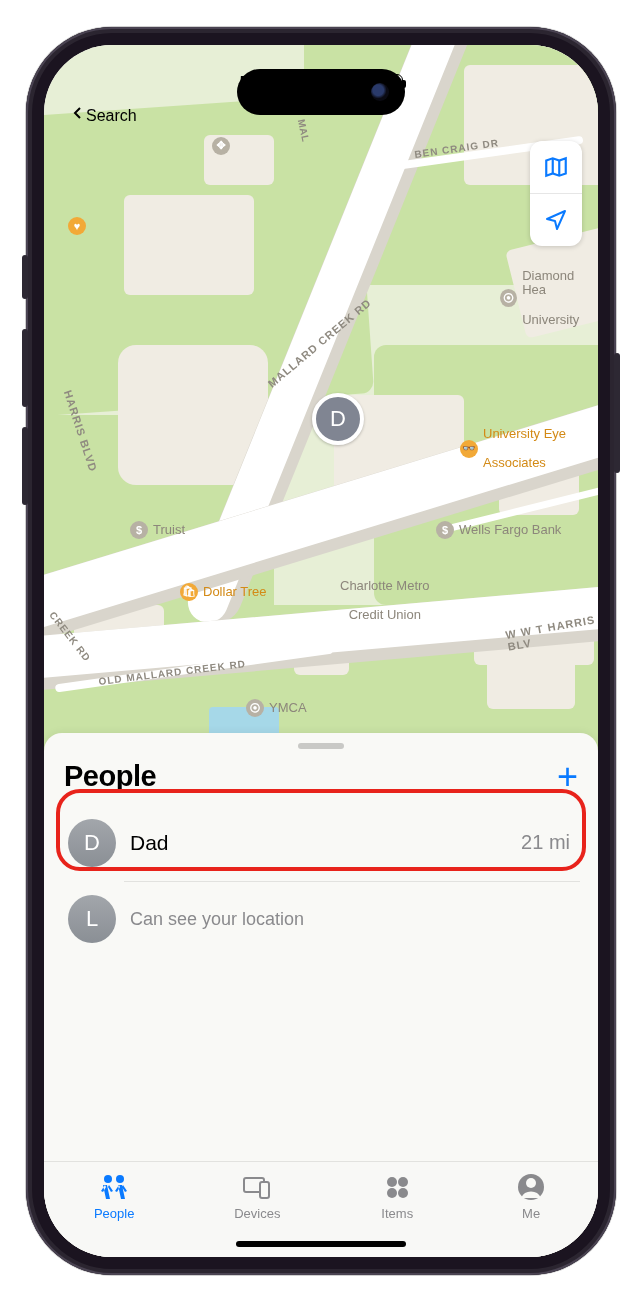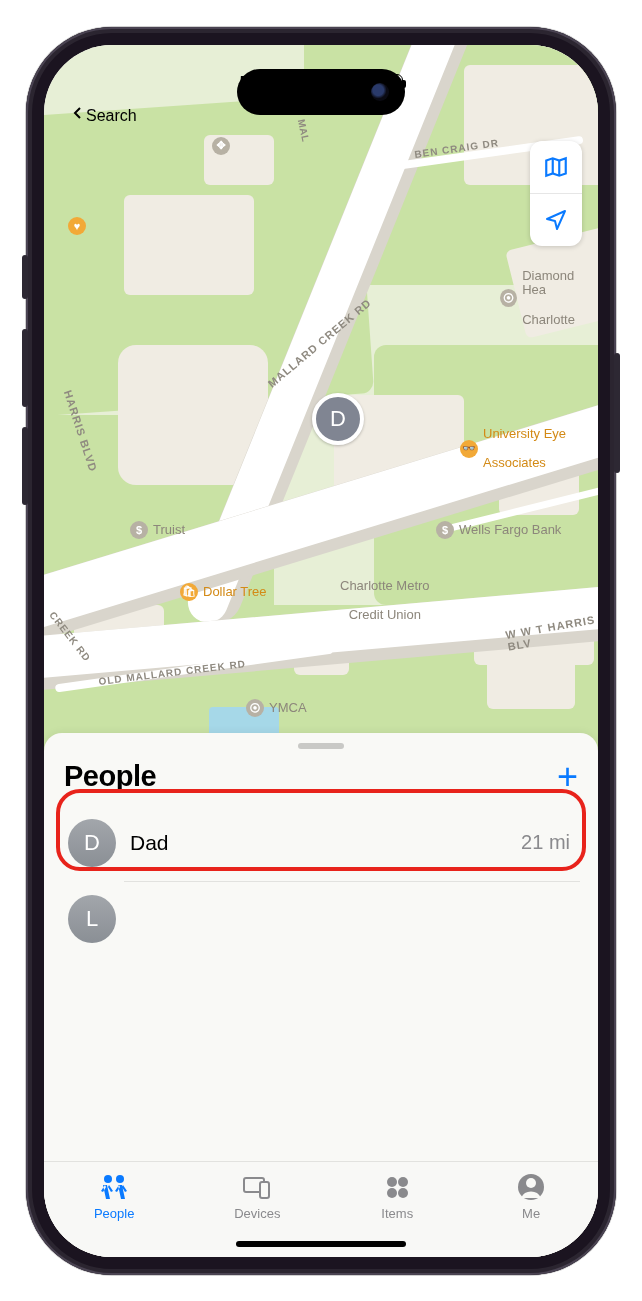--- a/index.html
+++ b/index.html
@@ -303,21 +303,21 @@
           <span class="dot">✥</span>
         </div>
       <div class="poi orange" style="left:24px;top:172px;">
           <span class="dot">♥</span>
         </div>
       <div class="poi" style="left:456px;top:224px;">
           <span class="dot">⦿</span>
           <span class="lines">
             <span>Diamond Hea</span>
             <br>
-            <span>Charlotte</span>
+            <span>University</span>
           </span>
         </div>
       <div class="poi orange" style="left:416px;top:382px;">
           <span class="dot">👓</span>
           <span class="lines">
             <span>University Eye</span>
             <br>
             <span>Associates</span>
           </span>
         </div>
@@ -382,20 +382,21 @@
           <div class="row-name">Dad</div>
         </div>
         <div class="row-right">21 mi</div>
       </div>
 
       <div class="row">
         <div class="avatar">
             <span>L</span>
           </div>
         <div class="row-main">
+          <div class="row-sub">Can see your location</div>
         </div>
         <div class="row-right"></div>
       </div>
     </div>
 
     <div class="tabbar">
       <div class="tab active">
         <svg viewBox="0 0 34 30">
             <circle cx="11" cy="7" r="4" fill="#0a7aff"></circle>
             <circle cx="23" cy="7" r="4" fill="#0a7aff"></circle>

